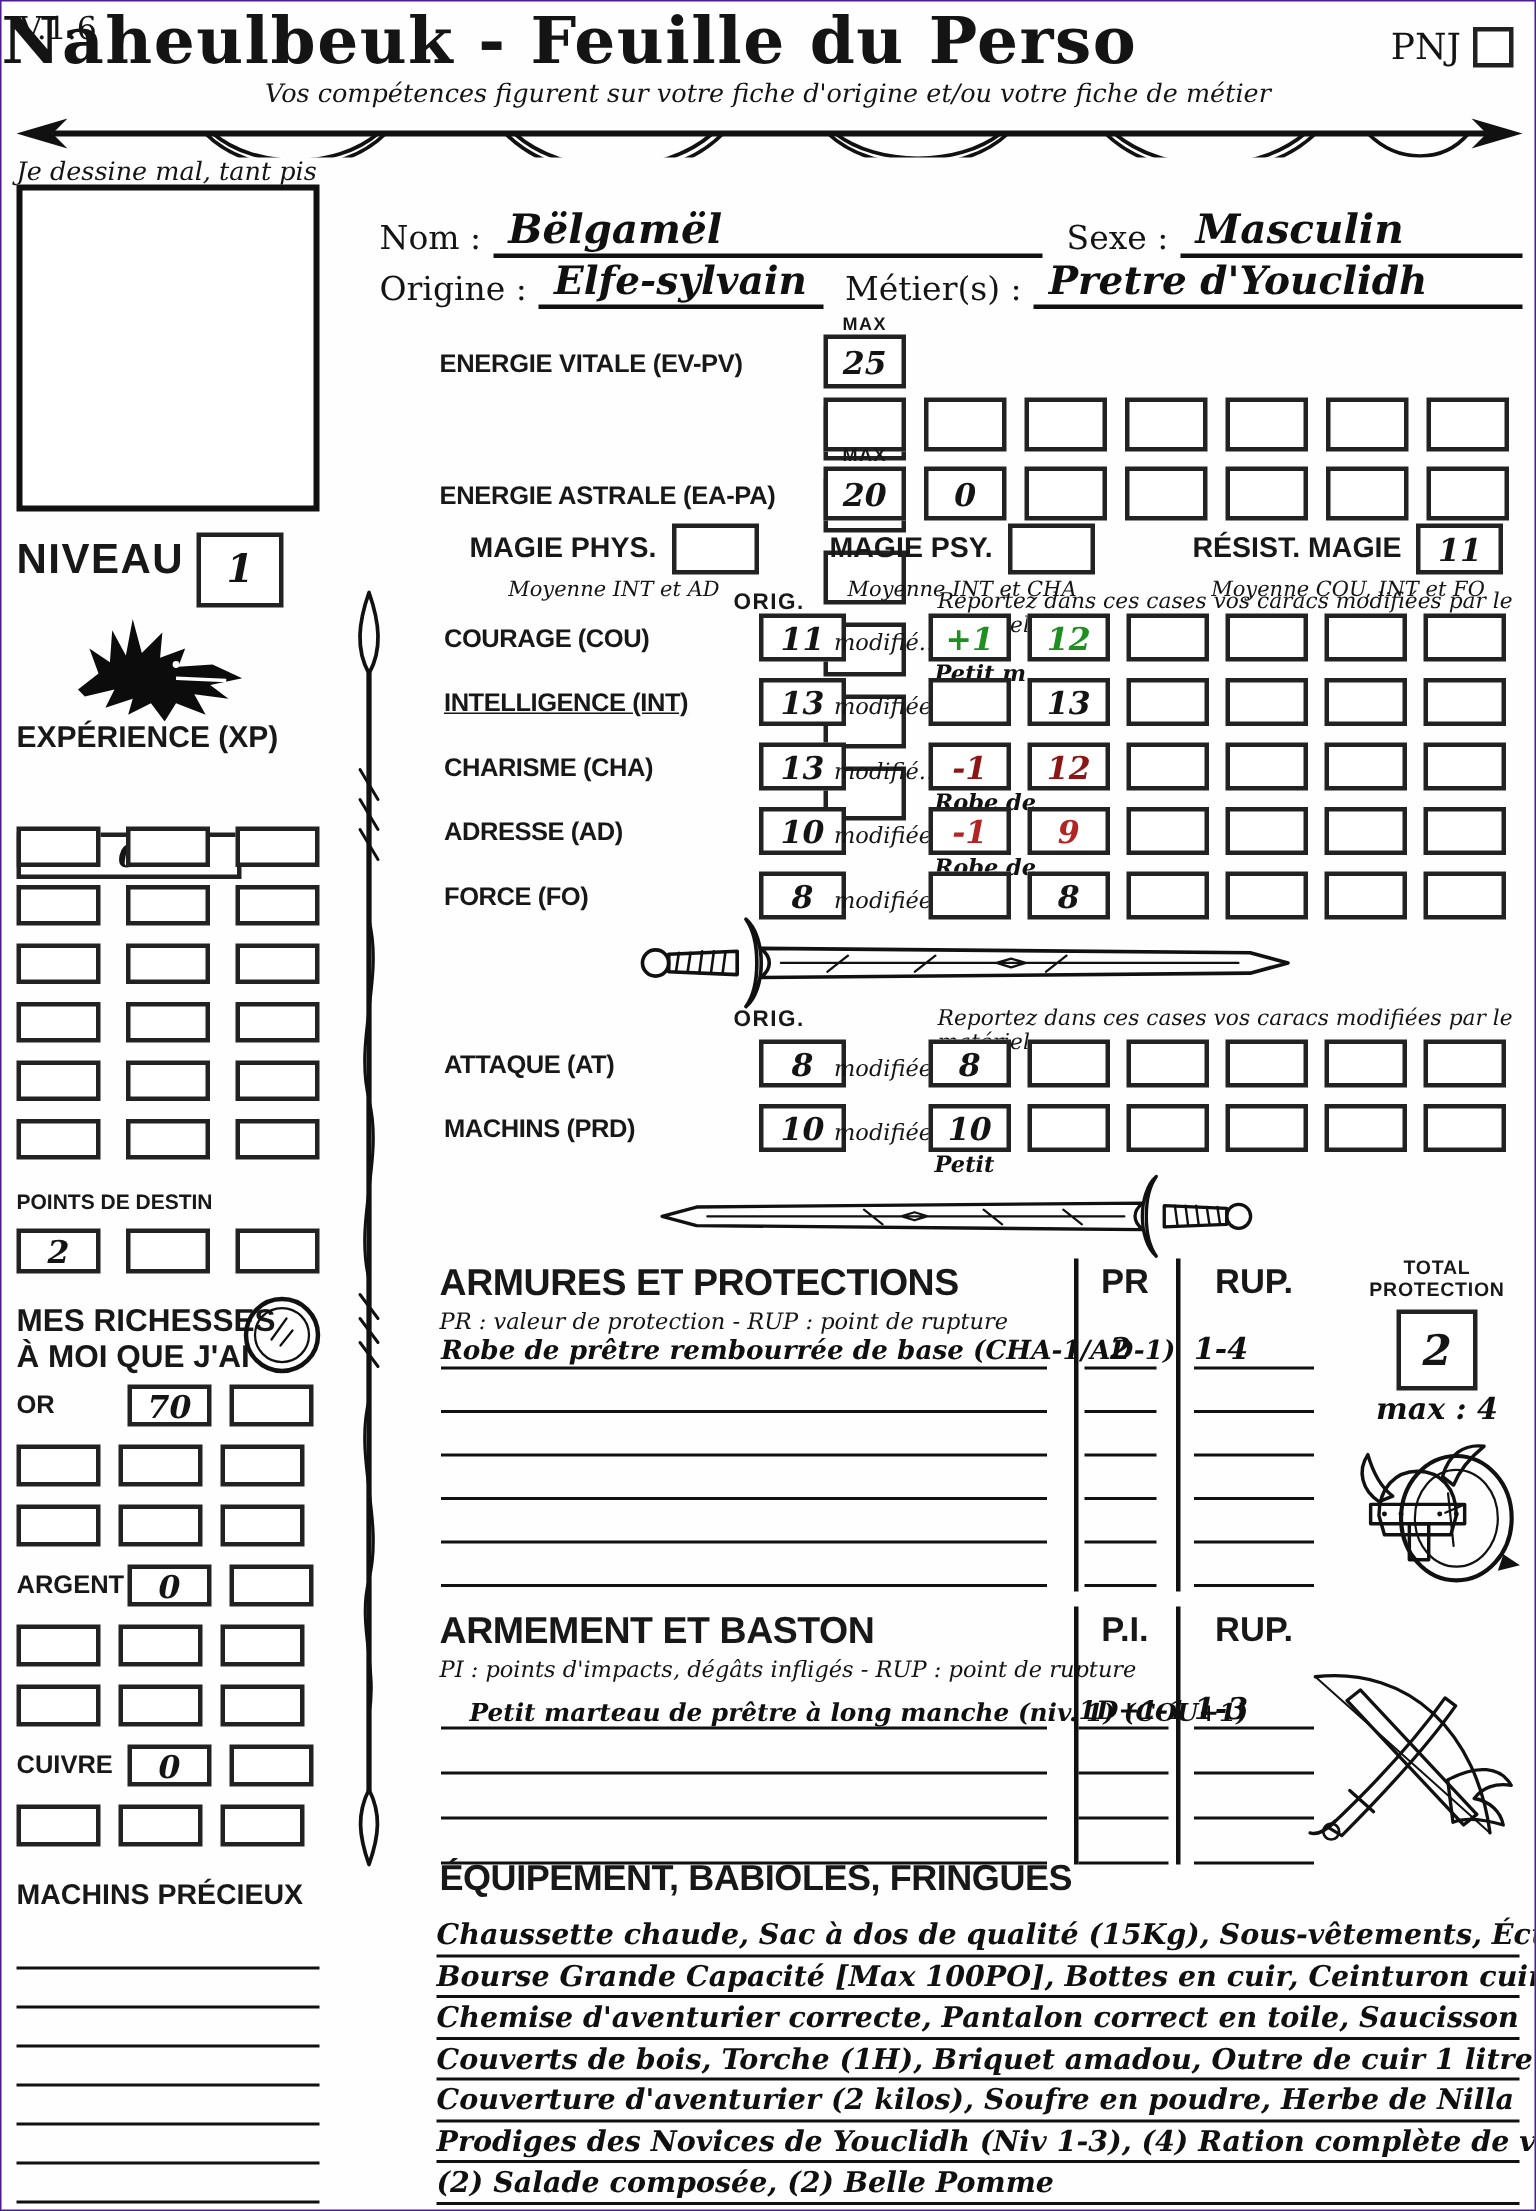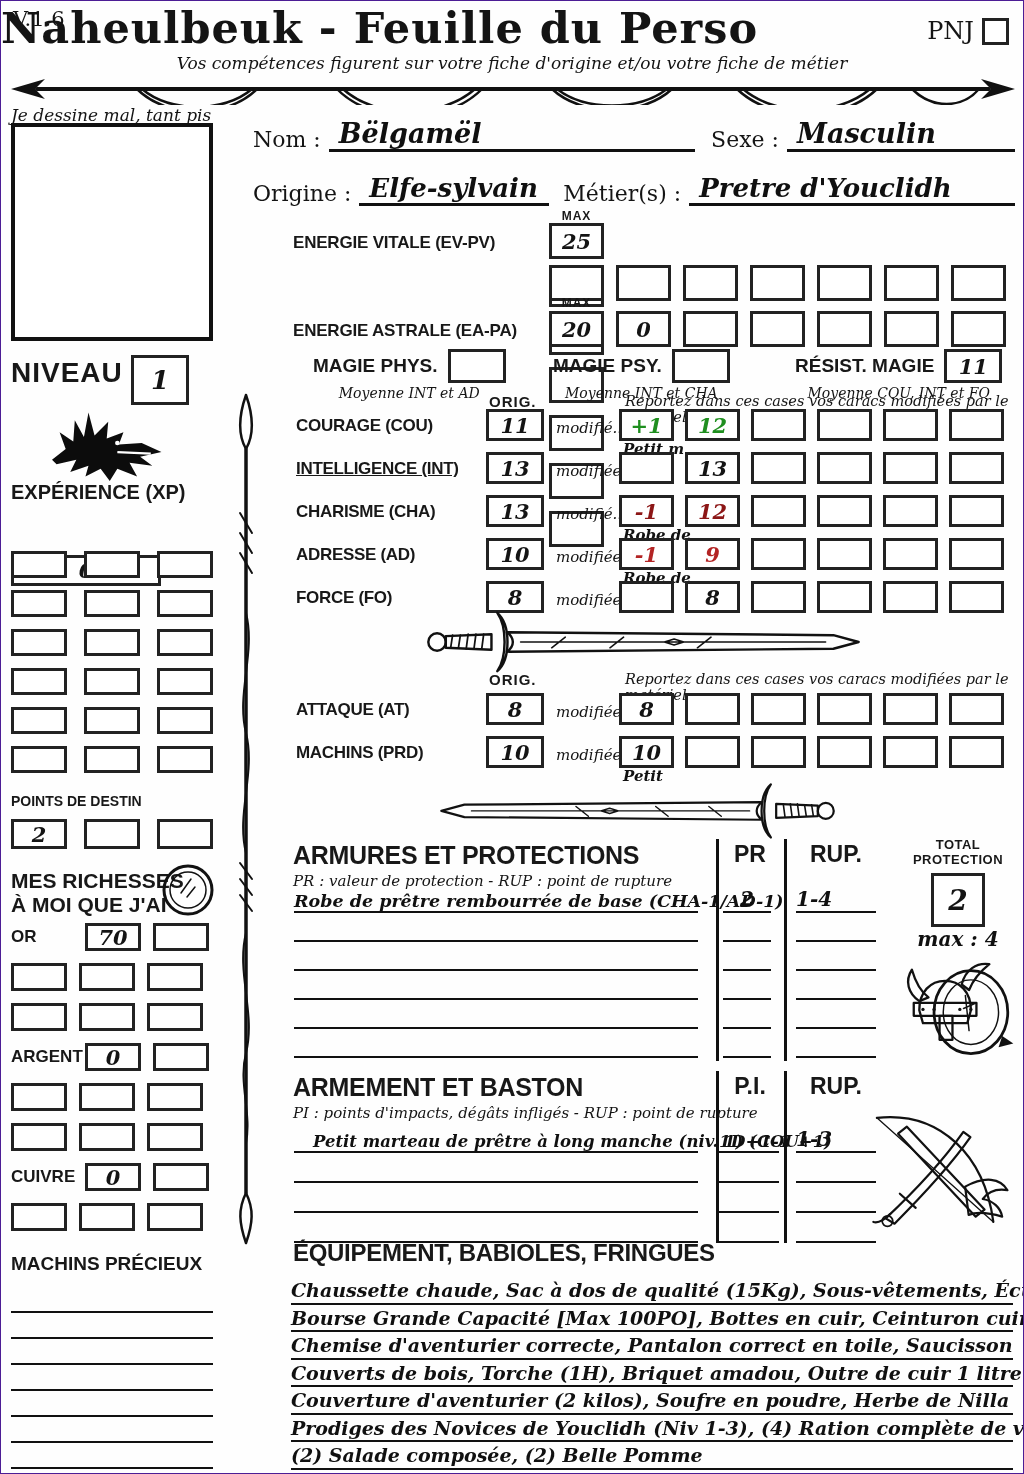--- a/index.html
+++ b/index.html
@@ -73,21 +73,21 @@
   .maxlab { width:55px; text-align:center; font-size:12px; letter-spacing:1px; }
 
   .magic-group { display:flex; align-items:center; gap:10px; }
   .magic-label { font-size:19px; white-space:nowrap; }
   .magic-box { width:58px; height:34px; }
   .magic-note { font-size:14px; margin-top:2px; }
 
   .origlab { font-size:15px; letter-spacing:1px; }
   .report-note { font-size:14.5px; }
 
-  .stat-row { height:36px; }
+  .stat-row { height:36px;padding-left:20px; }
   .stat-label { font-size:17px; letter-spacing:-0.3px; white-space:nowrap; }
   .orig-box { width:58px; height:32px; }
   .modlab { font-size:15px; }
   .stat-cells { gap:11px; }
   .stat-cells .box { width:55px; height:32px; }
 
   .tbl-title { font-size:25px; letter-spacing:-0.3px; white-space:nowrap; }
   .tbl-sub   { font-size:15px; white-space:nowrap; }
   .colhead   { font-size:23px; text-align:center; }
   .vline { width:3px; background:#111; }
@@ -255,21 +255,21 @@
       <div class="mline"></div>
       <div class="mline"></div>
       <div class="mline"></div>
     </div>
   </div>
 
   <div class="abs main">
 
     <div class="abs idrow" style="top:8px;">
       <span class="idlabel serif">Nom :</span>
-      <span class="fieldline" style="flex:1;"><span class="hw">Bëlgamël</span></span>
+      <span class="fieldline" style="flex:1;margin-top:20px;"><span class="hw">Bëlgamël</span></span>
       <span class="idlabel serif" style="padding-left:16px;">Sexe :</span>
       <span class="fieldline" style="width:228px;"><span class="hw">Masculin</span></span>
     </div>
     <div class="abs idrow" style="top:62px;">
       <span class="idlabel serif">Origine :</span>
       <span class="fieldline" style="width:190px;"><span class="hw" style="font-size:26px;">Elfe-sylvain</span></span>
       <span class="idlabel serif" style="padding-left:14px;">Métier(s) :</span>
       <span class="fieldline" style="flex:1;"><span class="hw" style="font-size:26px;">Pretre d'Youclidh</span></span>
     </div>
 

